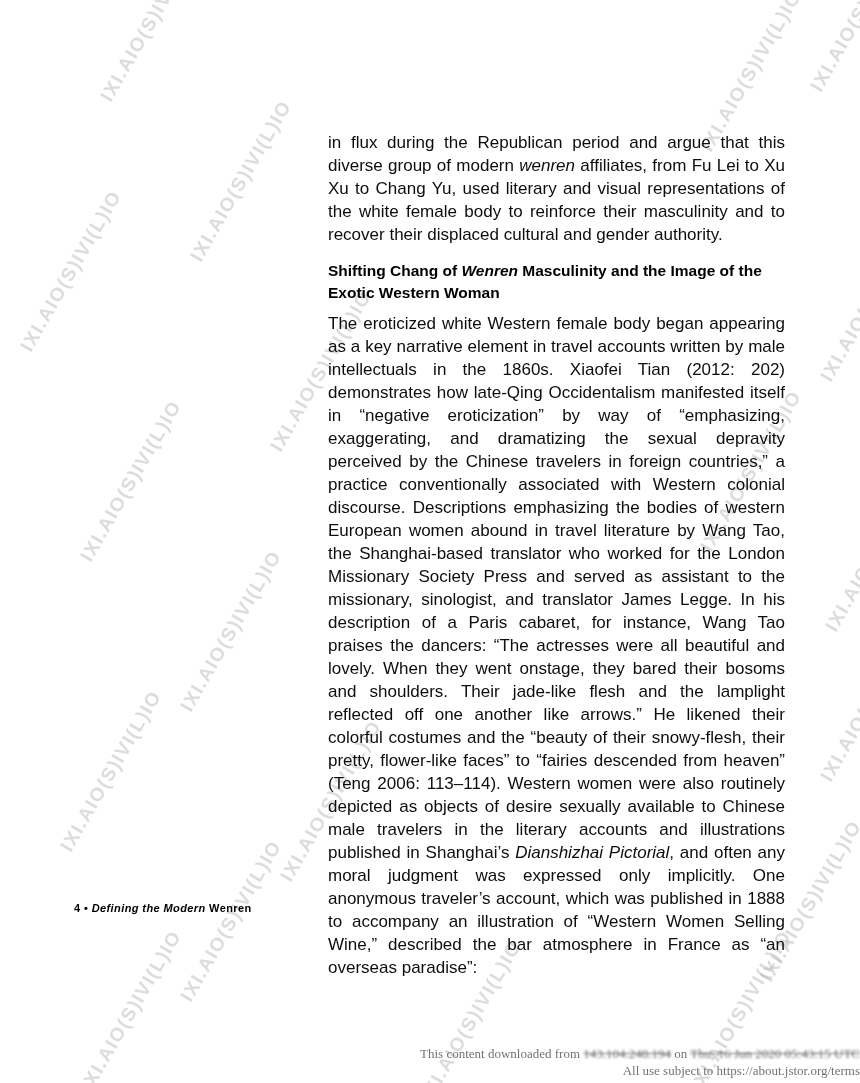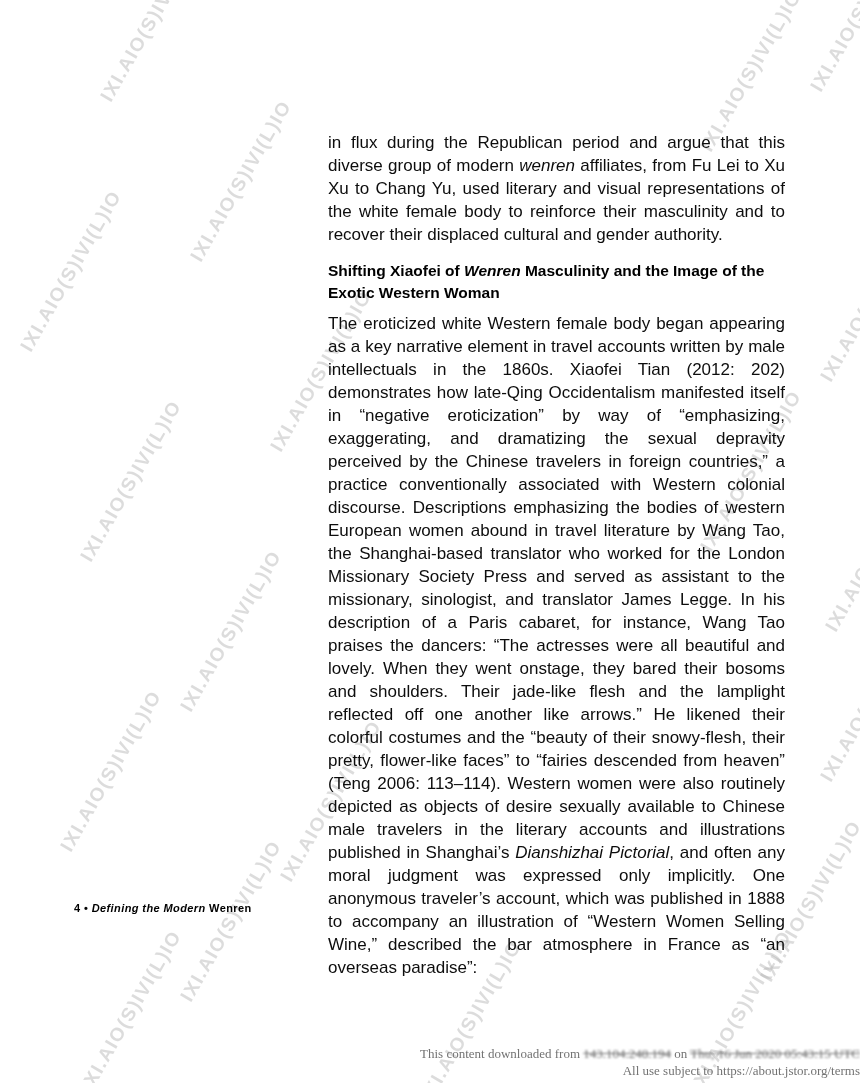--- a/index.html
+++ b/index.html
@@ -90,21 +90,21 @@
     <span class="wm" style="left:780px; top:290px;">IXI.AIO(S)IVI(L)IO</span>
     <span class="wm" style="left:660px; top:460px;">IXI.AIO(S)IVI(L)IO</span>
     <span class="wm" style="left:785px; top:540px;">IXI.AIO(S)IVI(L)IO</span>
     <span class="wm" style="left:780px; top:690px;">IXI.AIO(S)IVI(L)IO</span>
     <span class="wm" style="left:720px; top:890px;">IXI.AIO(S)IVI(L)IO</span>
     <span class="wm" style="left:650px; top:1000px;">IXI.AIO(S)IVI(L)IO</span>
   </div>
 
   <div class="text-block">
     <p class="body"><span>in flux during the Republican period and argue that this diverse group of modern </span><span style="font-style: italic;">wenren</span><span> affiliates, from Fu Lei to Xu Xu to Chang Yu, used literary and visual representations of the white female body to reinforce their masculinity and to recover their displaced cultural and gender authority.</span></p>
-    <h2 class="section-heading"><span>Shifting Xiaofei of </span><span style="font-style: italic;">Wenren</span><span> Masculinity and the Image of the Exotic Western Woman</span></h2>
+    <h2 class="section-heading"><span>Shifting Chang of </span><span style="font-style: italic;">Wenren</span><span> Masculinity and the Image of the Exotic Western Woman</span></h2>
     <p class="body"><span>The eroticized white Western female body began appearing as a key narrative element in travel accounts written by male intellectuals in the 1860s. Xiaofei Tian (2012: 202) demonstrates how late-Qing Occidentalism manifested itself in “negative eroticization” by way of “emphasizing, exaggerating, and dramatizing the sexual depravity perceived by the Chinese travelers in foreign countries,” a practice conventionally associated with Western colonial discourse. Descriptions emphasizing the bodies of western European women abound in travel literature by Wang Tao, the Shanghai-based translator who worked for the London Missionary Society Press and served as assistant to the missionary, sinologist, and translator James Legge. In his description of a Paris cabaret, for instance, Wang Tao praises the dancers: “The actresses were all beautiful and lovely. When they went onstage, they bared their bosoms and shoulders. Their jade-like flesh and the lamplight reflected off one another like arrows.” He likened their colorful costumes and the “beauty of their snowy-flesh, their pretty, flower-like faces” to “fairies descended from heaven” (Teng 2006: 113–114). Western women were also routinely depicted as objects of desire sexually available to Chinese male travelers in the literary accounts and illustrations published in Shanghai’s </span><span style="font-style: italic;">Dianshizhai Pictorial</span><span>, and often any moral judgment was expressed only implicitly. One anonymous traveler’s account, which was published in 1888 to accompany an illustration of “Western Women Selling Wine,” described the bar atmosphere in France as “an overseas paradise”:</span></p>
   </div>
 
   <div class="running-footer"><span style="font-weight: bold;">4 • </span><span style="font-style: italic; font-weight: bold;">Defining the Modern </span><span style="font-weight: bold;">Wenren</span></div>
 
   <div class="jstor jstor1"><span>This content downloaded from </span><span class="redacted">143.104.248.194</span><span> on </span><span class="redacted">Thu, 16 Jun 2020 05:43:15 UTC</span></div>
   <div class="jstor jstor2">All use subject to https://about.jstor.org/terms</div>
 
 </div>
 

